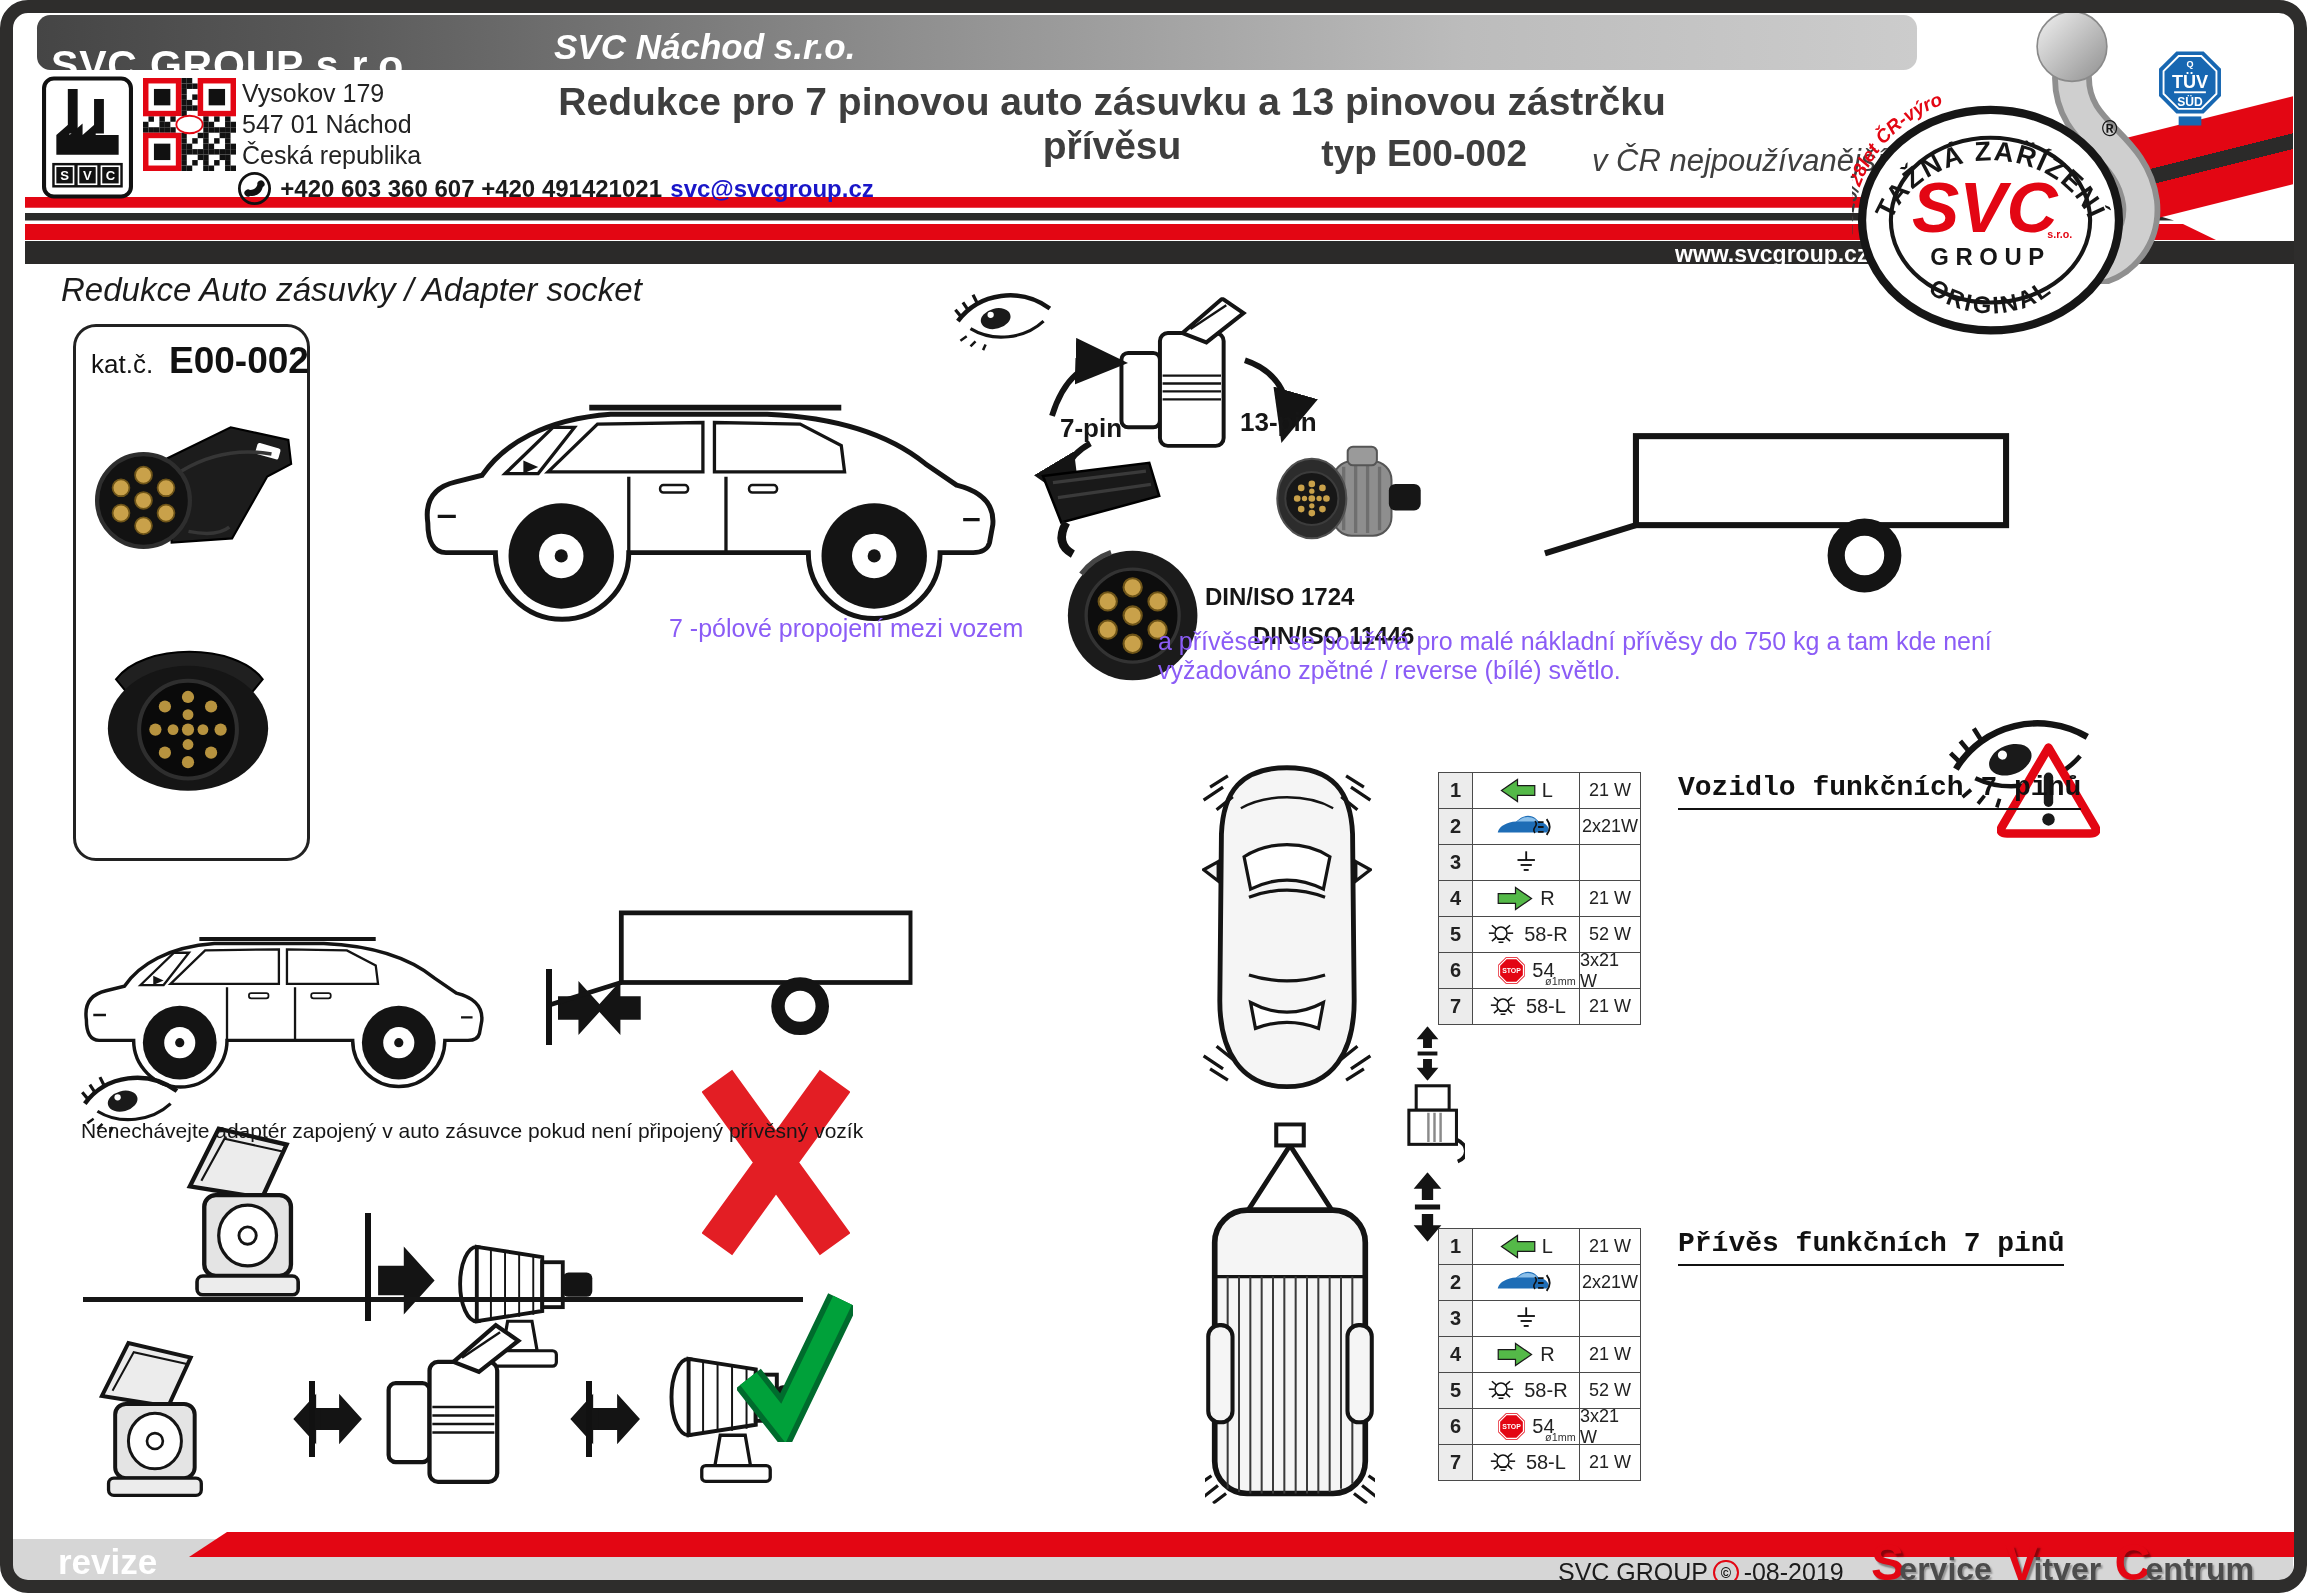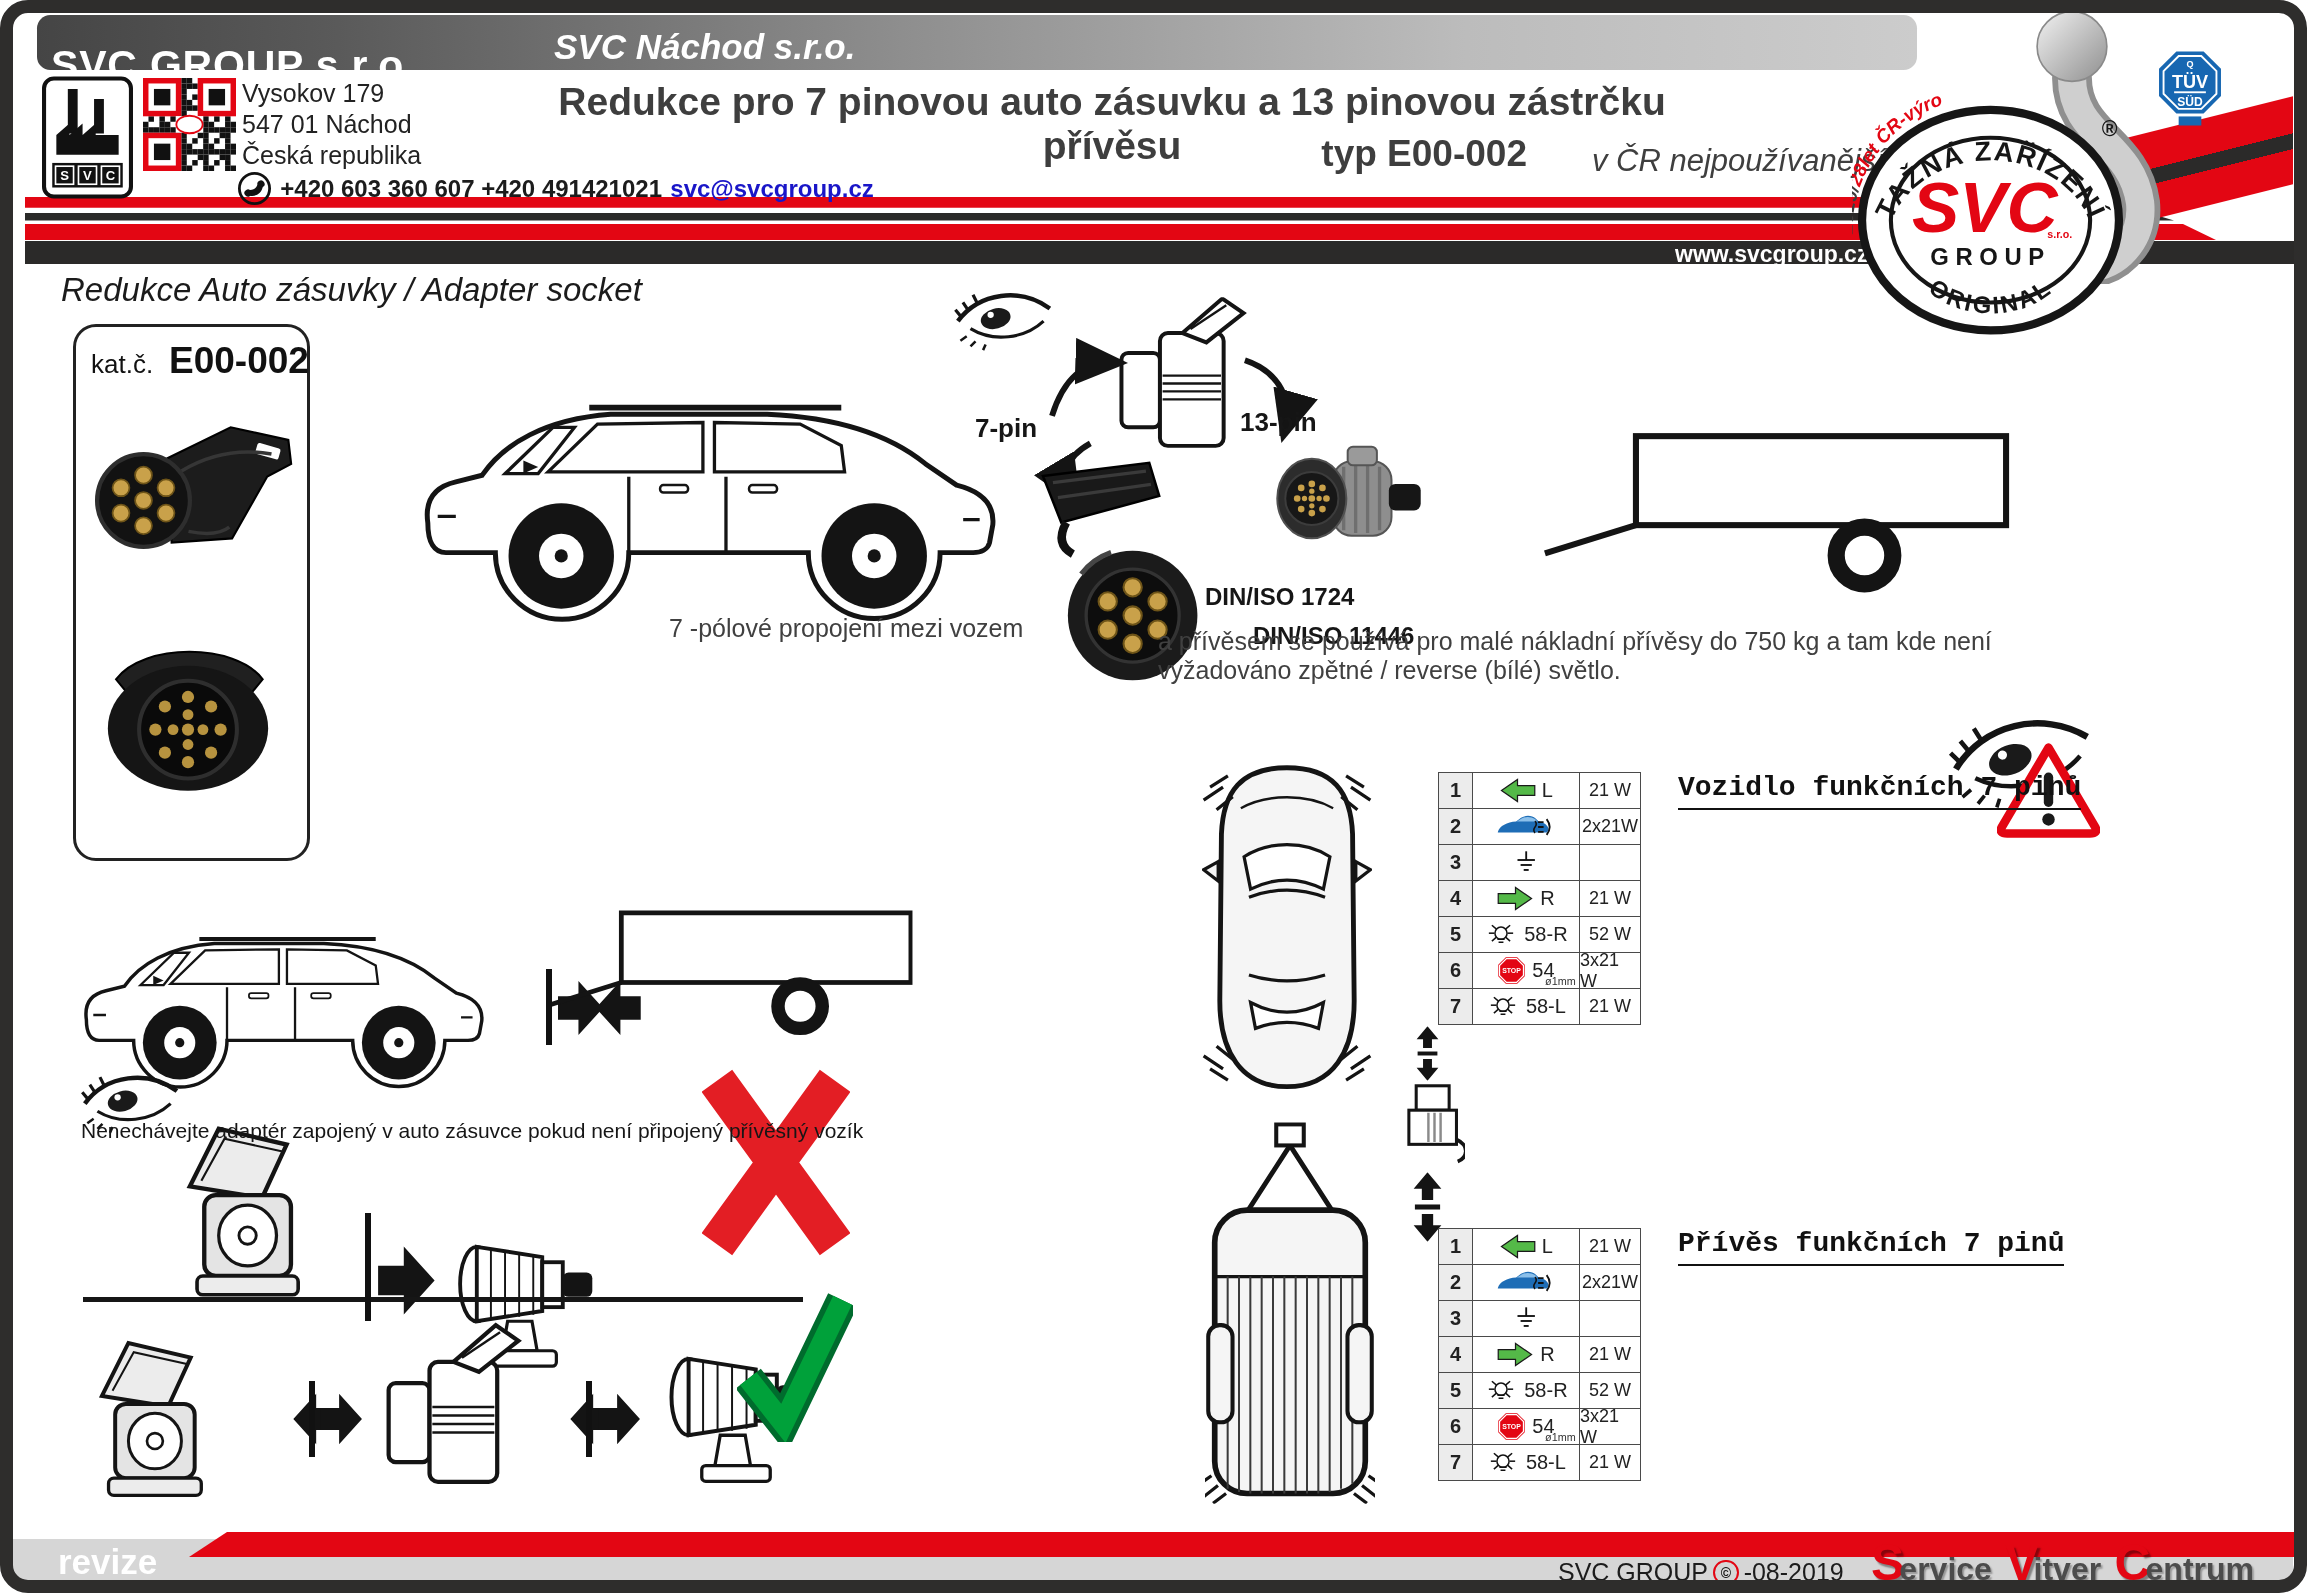--- a/index.html
+++ b/index.html
@@ -25,21 +25,21 @@
   .website{left:1675px;top:241px;font-size:23px;font-weight:bold;color:#fff;z-index:2;}
   .diag{left:2071px;top:124px;width:222px;height:88px;transform:skewY(-14deg);z-index:1;
         background:linear-gradient(180deg,#e30613 0 42%,#2b2a29 42% 60%,#e30613 60% 100%);}
   
   .sec-head{left:61px;top:271px;font-size:33px;font-style:italic;color:#1b1b1b;z-index:3;}
   .katbox{left:73px;top:324px;width:231px;height:531px;border:3.3px solid #222;border-radius:23px;z-index:3;background:#fff;}
   .kat-label{left:91px;top:349px;font-size:26px;color:#111;z-index:4;}
   .kat-num{left:169px;top:340px;font-size:37px;font-weight:bold;color:#111;z-index:4;}
   .lbl-pin{font-size:26px;font-weight:bold;color:#161616;z-index:4;}
   .lbl-din{font-size:24px;font-weight:bold;color:#161616;z-index:4;}
-  .caption{font-size:25px;color:#404040;z-index:4;}
+  .caption{font-size:25px;color:#8b5cf6;z-index:4;}
   .warn-text{left:81px;top:1100px;font-size:21px;color:#161616;z-index:4;margin-top:19px;}
   .divider{left:83px;top:1297px;width:720px;height:5px;background:#161616;z-index:3;}
   .vbar{width:5.8px;background:#111;z-index:4;}
   
   .pin-table{position:absolute;width:201px;border:1.7px solid #4a4a4a;background:#fff;z-index:4;}
   .pt-row{display:flex;height:35px;border-bottom:1.7px solid #4a4a4a;}
   .pt-row:last-child{border-bottom:none;}
   .pt-num{width:33px;background:#ececec;border-right:1.7px solid #4a4a4a;display:flex;align-items:center;justify-content:center;font-size:20px;font-weight:bold;color:#222;}
   .pt-sym{width:106px;border-right:1.7px solid #4a4a4a;display:flex;align-items:center;justify-content:center;gap:5.8px;position:relative;}
   .pt-pow{flex:1;display:flex;align-items:center;justify-content:center;font-size:18px;color:#222;}
@@ -500,21 +500,21 @@
   <svg class="art" style="left:413px;top:320px" width="593" height="317" viewBox="0 0 715 382">
       <use href="#suv"></use>
     </svg>
   <svg class="art" style="left:954px;top:280px" width="101" height="76" viewBox="0 0 122 92">
       <use href="#eye"></use>
     </svg>
   <svg class="art" style="left:1112px;top:297px" width="141" height="173" viewBox="0 0 170 208">
       <use href="#adapterdraw"></use>
     </svg>
 
-  <span class="abs lbl-pin" style="left:975px;top:413px">7-pin</span>
+  <span class="abs lbl-pin" style="left:1060px;top:413px">7-pin</span>
   <span class="abs lbl-pin" style="left:1240px;top:407px">13-pin</span>
 
   <svg class="art" style="left:1047px;top:349px" width="71" height="71" viewBox="0 0 85 85">
     <path d="M6,80 C20,35 45,15 76,16" fill="none" stroke="#141414" stroke-width="7" marker-end="url(#ah)"></path>
   </svg>
   <svg class="art" style="left:1052px;top:440px" width="50" height="60" viewBox="0 0 60 72">
     <path d="M46,4 C14,22 12,44 24,64" fill="none" stroke="#141414" stroke-width="7" marker-end="url(#ah)"></path>
   </svg>
   <svg class="art" style="left:1235px;top:355px" width="66" height="79" viewBox="0 0 80 95">
     <path d="M12,6 C55,20 70,58 62,86" fill="none" stroke="#141414" stroke-width="7" marker-end="url(#ah)"></path>

